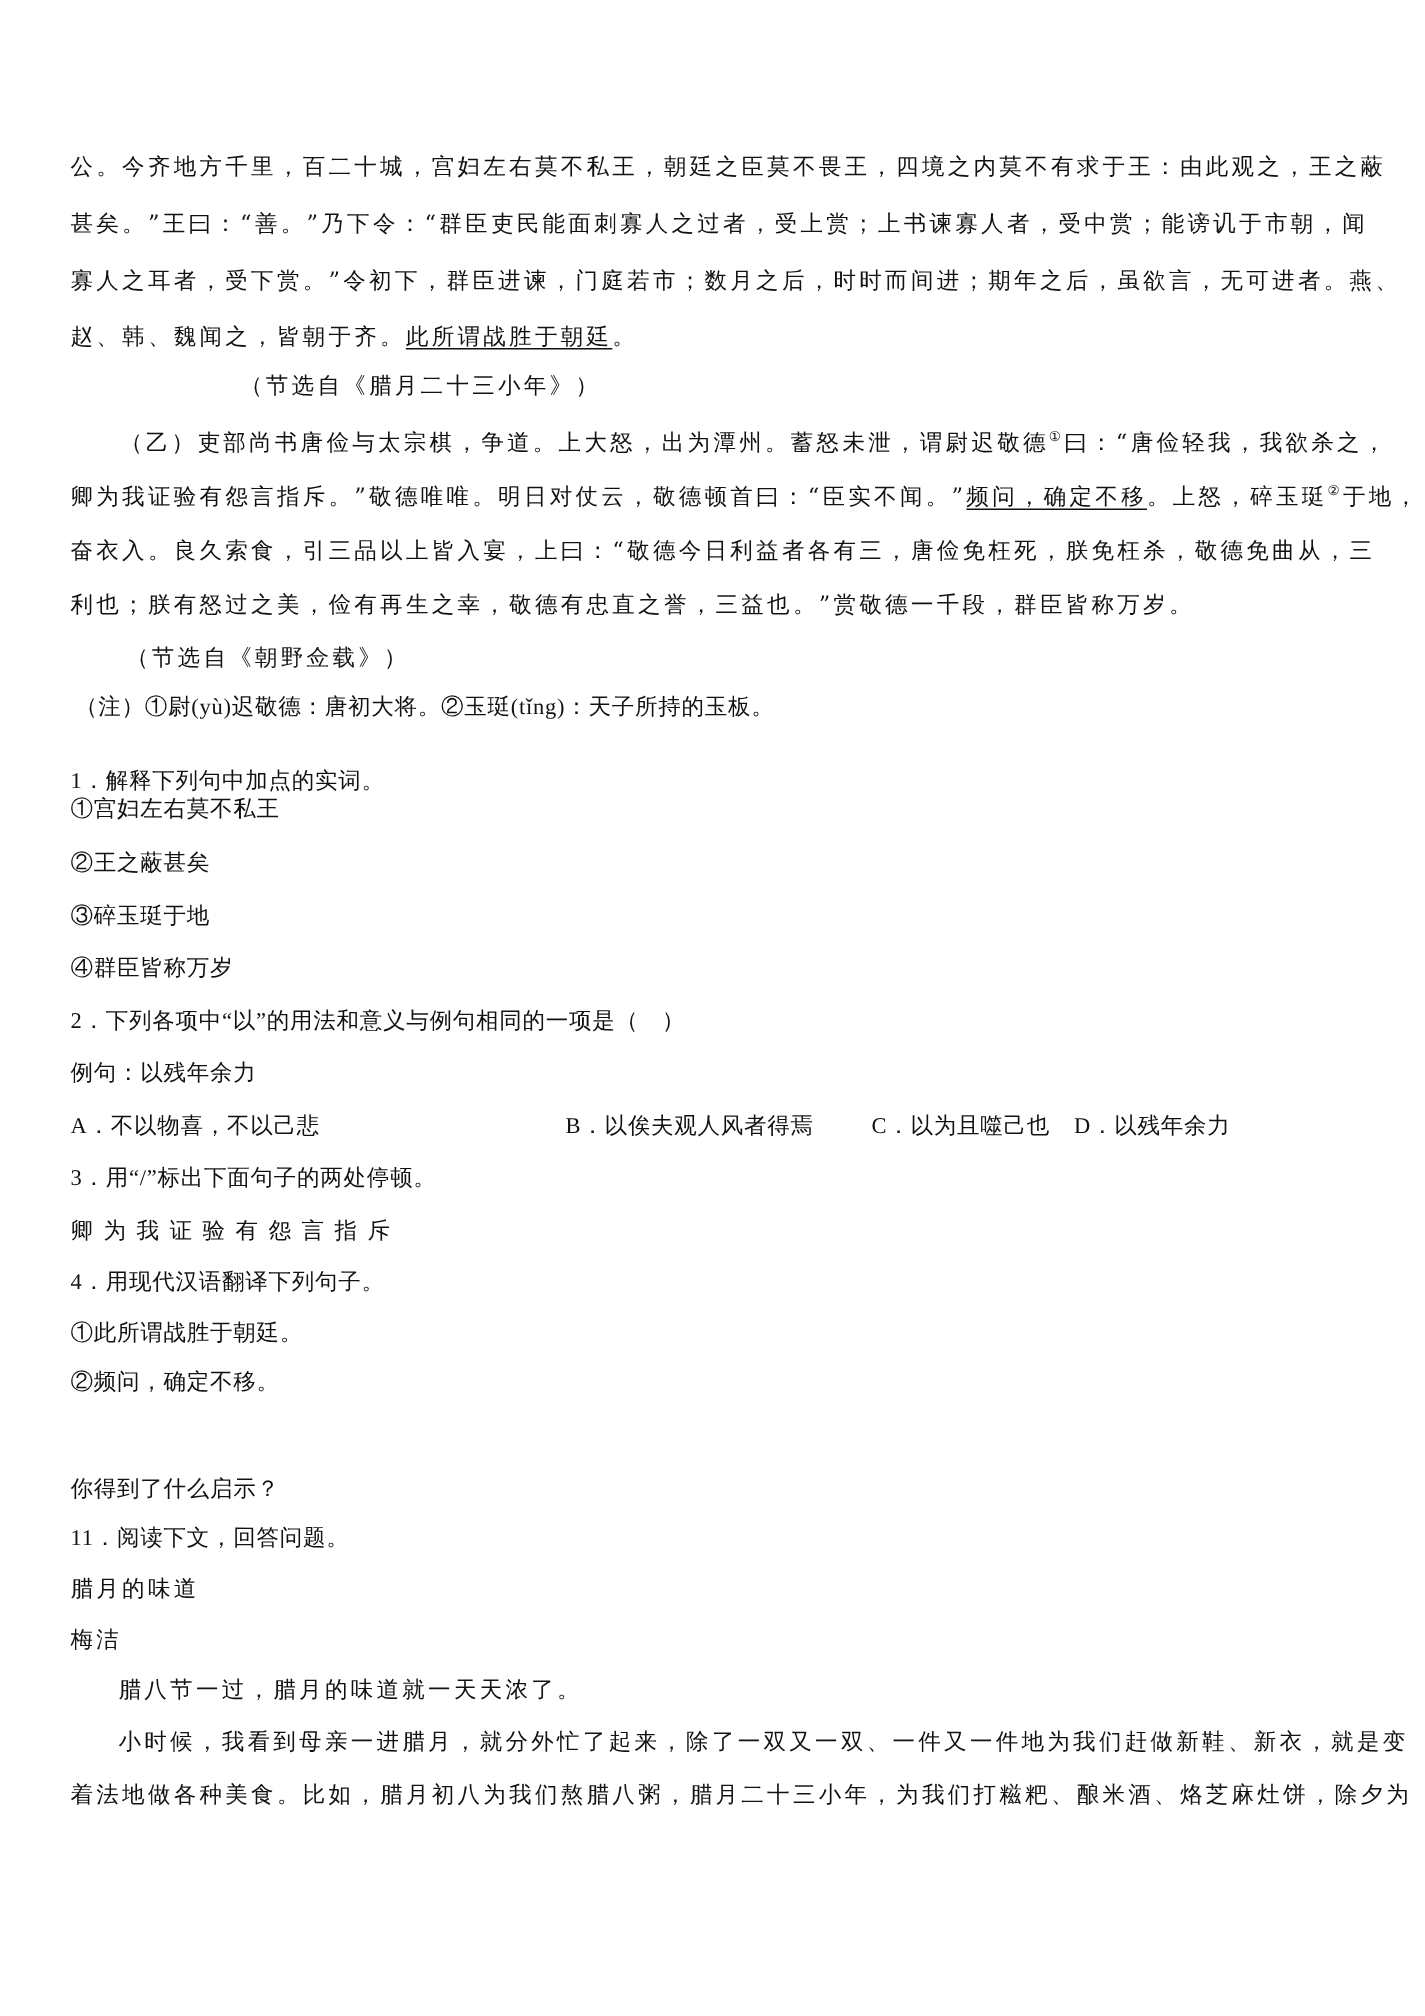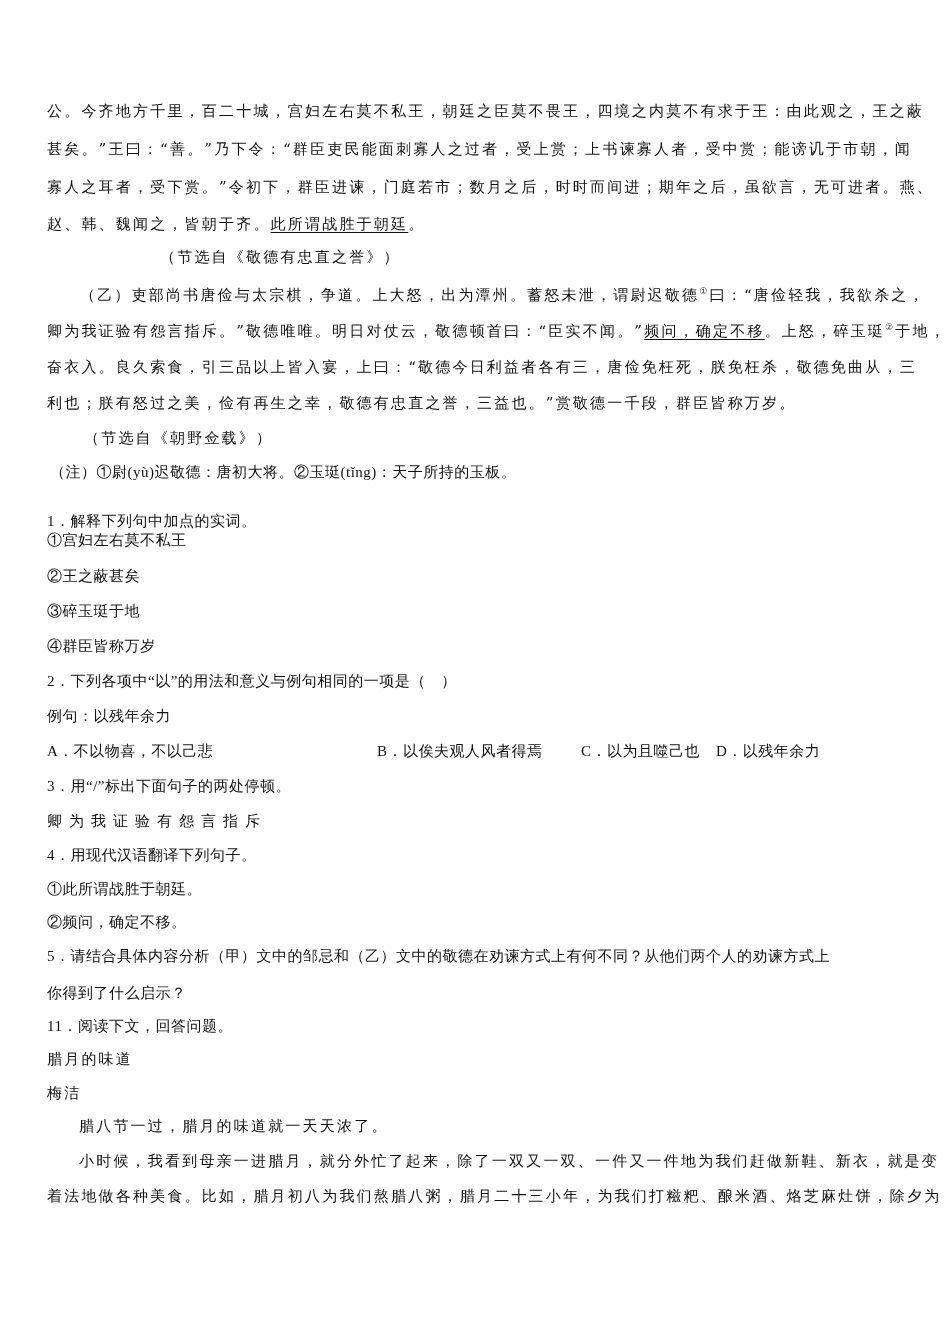--- a/index.html
+++ b/index.html
@@ -17,21 +17,21 @@
 <body>
 
 <div class="page">
 
   <div class="line kai" style="top:101px;">公。今齐地方千里，百二十城，宫妇左右莫不私王，朝廷之臣莫不畏王，四境之内莫不有求于王：由此观之，王之蔽</div>
   <div class="line kai" style="top:139px;">甚矣。”王曰：“善。”乃下令：“群臣吏民能面刺寡人之过者，受上赏；上书谏寡人者，受中赏；能谤讥于市朝，闻</div>
   <div class="line kai" style="top:177px;">寡人之耳者，受下赏。”令初下，群臣进谏，门庭若市；数月之后，时时而间进；期年之后，虽欲言，无可进者。燕、</div>
   <div class="line kai" style="top:214px;">
     <span>赵、韩、魏闻之，皆朝于齐。</span><span class="u">此所谓战胜于朝廷</span><span>。</span>
   </div>
-  <div class="line kai" style="top:247px; left:160px;">（节选自《敬德有忠直之誉》）</div>
+  <div class="line kai" style="top:247px; left:160px;">（节选自《腊月二十三小年》）</div>
 
   <div class="line kai" style="top:285px; left:80px;">
     <span>（乙）吏部尚书唐俭与太宗棋，争道。上大怒，出为潭州。蓄怒未泄，谓尉迟敬德</span><sup>①</sup><span>曰：“唐俭轻我，我欲杀之，</span>
   </div>
   <div class="line kai" style="top:321px;">
     <span>卿为我证验有怨言指斥。”敬德唯唯。明日对仗云，敬德顿首曰：“臣实不闻。”</span><span class="u">频问，确定不移</span><span>。上怒，碎玉珽</span><sup>②</sup><span>于地，</span>
   </div>
   <div class="line kai" style="top:357px;">奋衣入。良久索食，引三品以上皆入宴，上曰：“敬德今日利益者各有三，唐俭免枉死，朕免枉杀，敬德免曲从，三</div>
   <div class="line kai" style="top:393px;">利也；朕有怒过之美，俭有再生之幸，敬德有忠直之誉，三益也。”赏敬德一千段，群臣皆称万岁。</div>
   <div class="line kai" style="top:428px; left:84px;">（节选自《朝野佥载》）</div>
@@ -51,21 +51,20 @@
   <div class="line song" style="top:741px; left:581px;">C．以为且噬己也</div>
   <div class="line song" style="top:741px; left:716px;">D．以残年余力</div>
 
   <div class="line song" style="top:776px;">3．用“/”标出下面句子的两处停顿。</div>
   <div class="line song spaced" style="top:811px;">卿为我证验有怨言指斥</div>
 
   <div class="line song" style="top:845px;">4．用现代汉语翻译下列句子。</div>
   <div class="line song" style="top:879px;">①此所谓战胜于朝廷。</div>
   <div class="line song" style="top:912px;">②频问，确定不移。</div>
 
-  <div class="line song" style="top:946px;">5．请结合具体内容分析（甲）文中的邹忌和（乙）文中的敬德在劝谏方式上有何不同？从他们两个人的劝谏方式上</div>
   <div class="line song" style="top:983px;">你得到了什么启示？</div>
 
   <div class="line song" style="top:1016px;">11．阅读下文，回答问题。</div>
   <div class="line kai" style="top:1049px;">腊月的味道</div>
   <div class="line kai" style="top:1083px;">梅洁</div>
   <div class="line kai" style="top:1116px; left:79px;">腊八节一过，腊月的味道就一天天浓了。</div>
   <div class="line kai" style="top:1151px; left:79px;">小时候，我看到母亲一进腊月，就分外忙了起来，除了一双又一双、一件又一件地为我们赶做新鞋、新衣，就是变</div>
   <div class="line kai" style="top:1186px;">着法地做各种美食。比如，腊月初八为我们熬腊八粥，腊月二十三小年，为我们打糍粑、酿米酒、烙芝麻灶饼，除夕为</div>
 
 </div>

